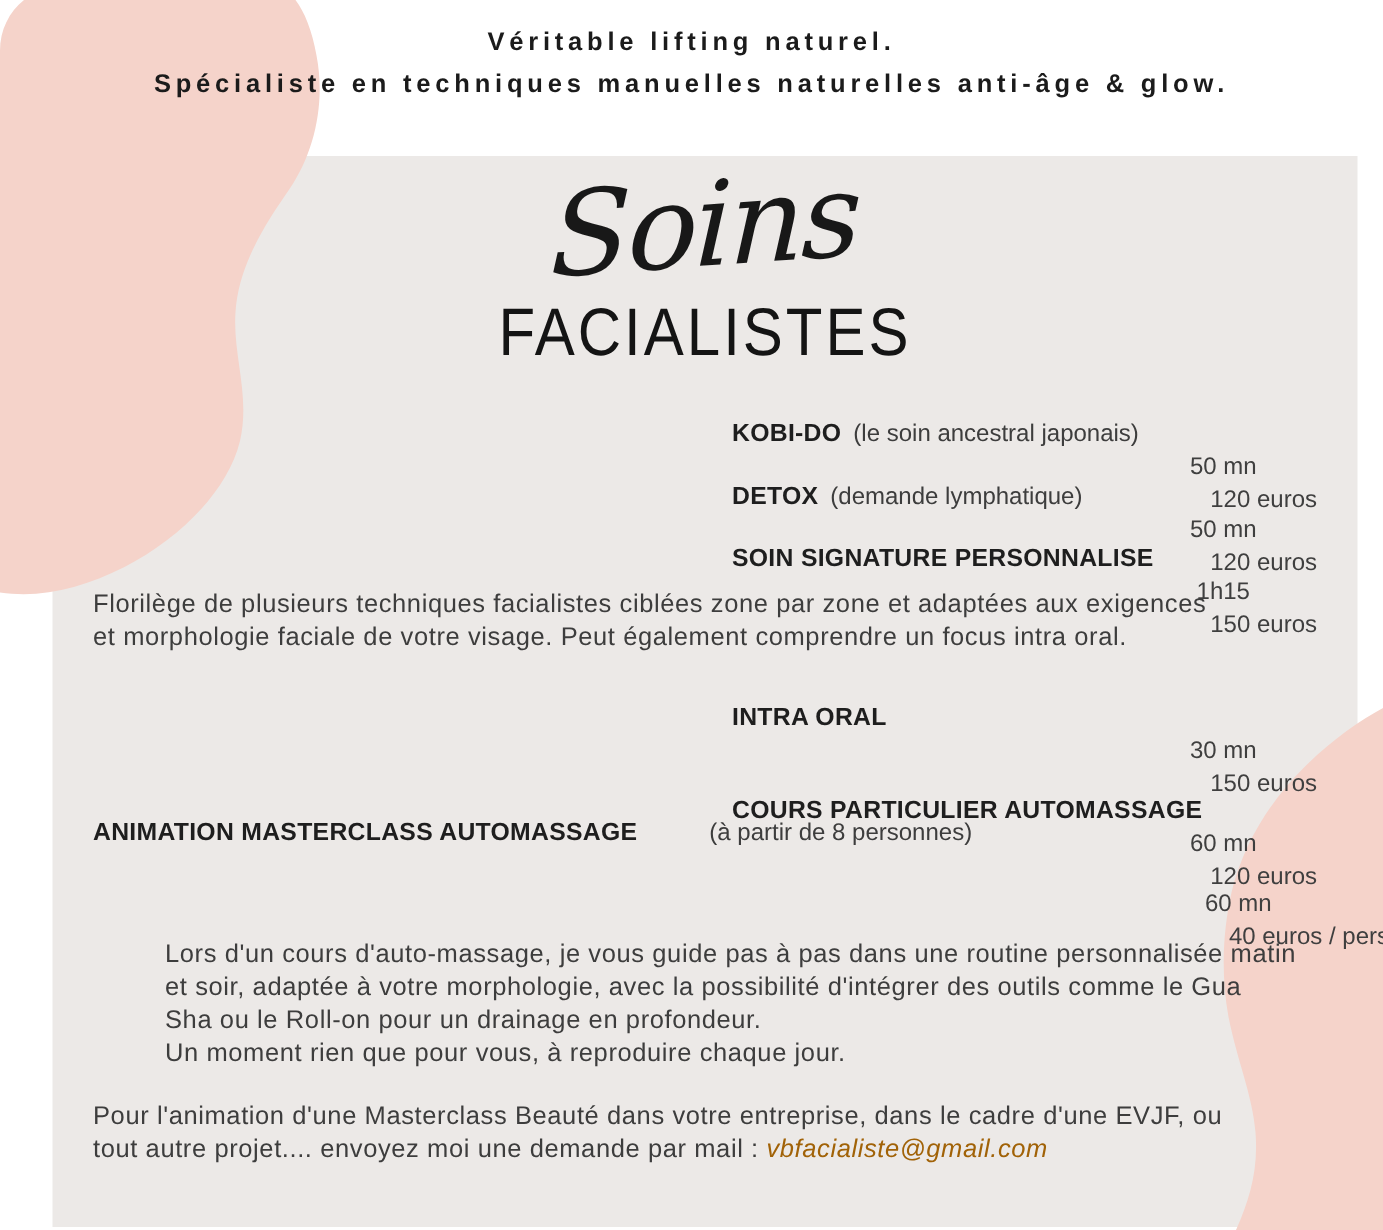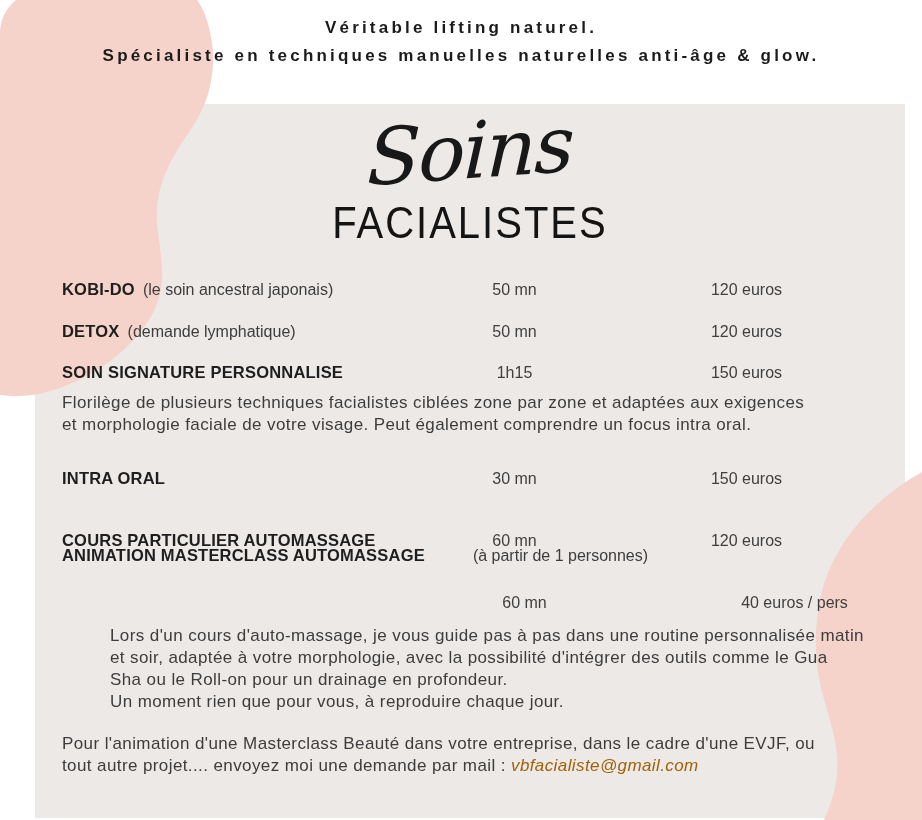--- a/index.html
+++ b/index.html
@@ -50,21 +50,21 @@
     text-align:center;
     font-size:40px; font-weight:normal;
     letter-spacing:2px; color:#141414;
     transform:scaleY(1.12);
   }
 
   
   .row {
     position:absolute; left:27px; right:27px;
     display:flex; align-items:flex-end;
-    font-size:16px; line-height:22px;
+    font-size:16px; line-height:22px;flex-direction:column;
   }
   .c-name  { width:390px; white-space:nowrap; }
   .c-dur   { width:125px; text-align:center; color:#3f3f3f; }
   .c-price { flex:1; text-align:center; padding-left:38px; color:#3f3f3f; }
   .r-name  { font-weight:bold; font-size:16.5px; letter-spacing:0.2px; color:#1e1e1e; }
   .r-note  { font-weight:normal; color:#3d3d3d; margin-left:8px; }
   .row-flow { position:absolute; left:27px; right:27px; display:flex; align-items:baseline; }
   .shift10 { transform:translateX(10px); }
   .shift48 { transform:translateX(48px); }
 
@@ -153,21 +153,21 @@
   <div class="row" id="row-cours">
     <div class="c-name">
       <span class="r-name">COURS PARTICULIER AUTOMASSAGE</span>
     </div>
     <div class="c-dur">60 mn</div>
     <div class="c-price">120 euros</div>
   </div>
 
   <div class="row-flow" id="row-anim-a">
     <span class="r-name">ANIMATION MASTERCLASS AUTOMASSAGE</span>
-    <span class="r-note">(à partir de 1 personnes)</span>
+    <span class="r-note">(à partir de 8 personnes)</span>
   </div>
 
   <div class="row" id="row-anim-b">
     <div class="c-name"></div>
     <div class="c-dur shift10">60 mn</div>
     <div class="c-price shift48">40 euros / pers</div>
   </div>
 
   <div class="para" id="para-automassage">Lors d'un cours d'auto-massage, je vous guide pas à pas dans une routine personnalisée matin
 et soir, adaptée à votre morphologie, avec la possibilité d'intégrer des outils comme le Gua

